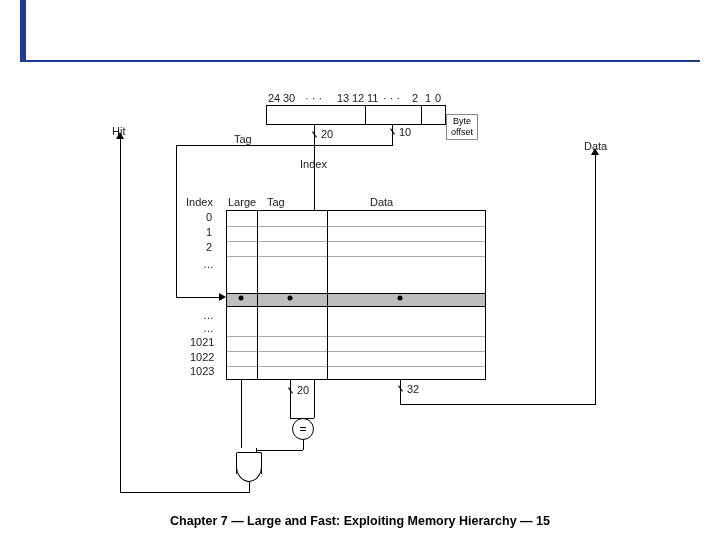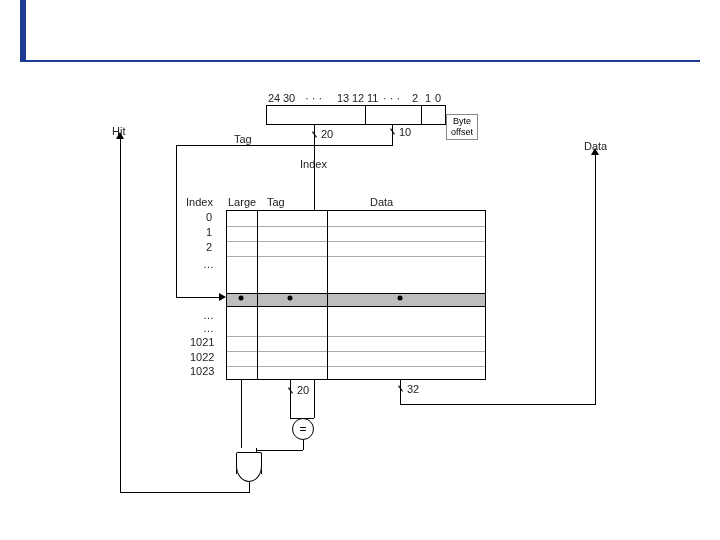--- a/index.html
+++ b/index.html
@@ -139,13 +139,14 @@
         <div class="cap"></div>
     </div>
 
     <div class="wire" style="left:149px;top:404px;width:1px;height:10px;"></div>
     <div class="wire" style="left:20px;top:414px;width:130px;height:1px;"></div>
     <div class="wire" style="left:20px;top:60px;width:1px;height:355px;"></div>
     <div style="position:absolute;left:16px;top:54px;width:0;height:0;border-left:4px solid transparent;border-right:4px solid transparent;border-bottom:7px solid #000;"></div>
 
   </div>
 
+  <div class="footer">Chapter 7 — Large and Fast: Exploiting Memory Hierarchy — 15</div>
 </div>
 
 </body></html>

